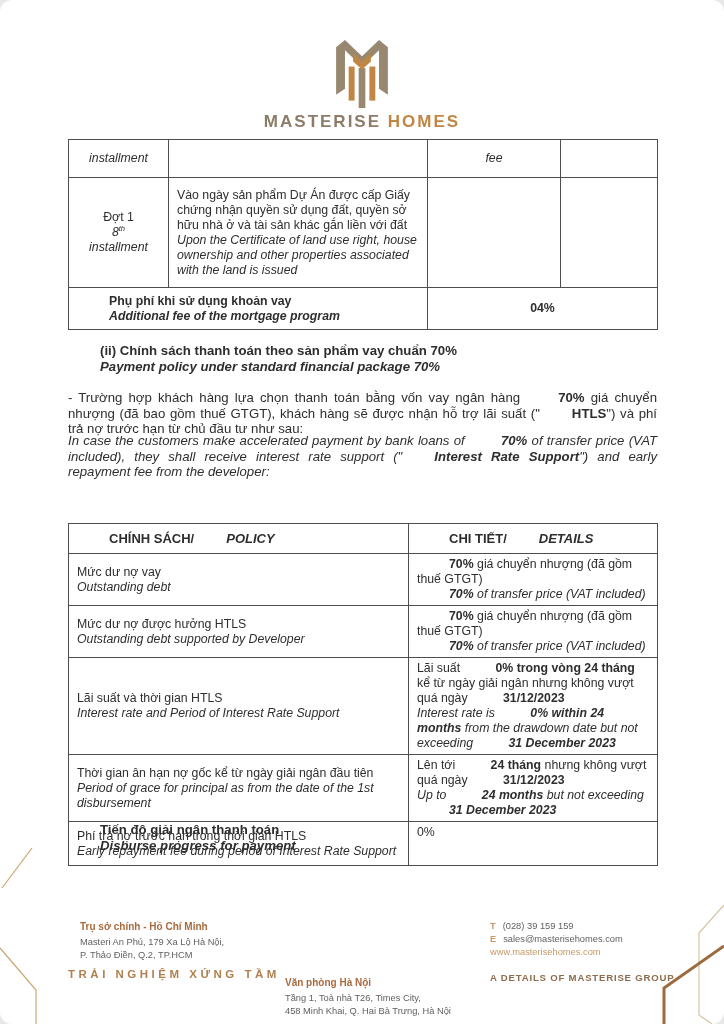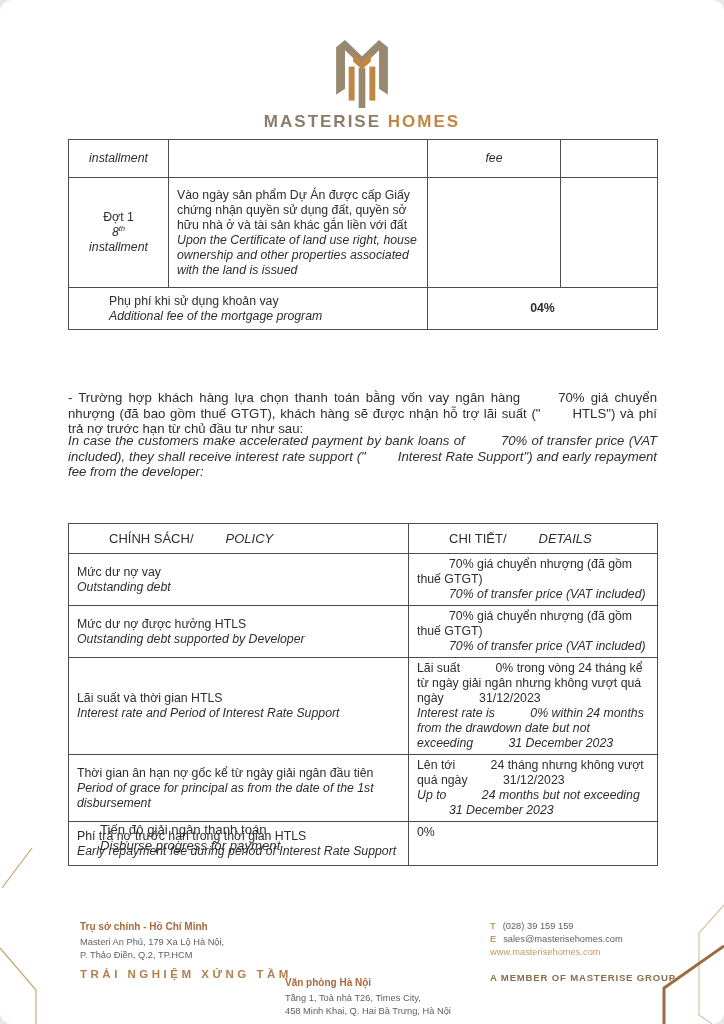--- a/index.html
+++ b/index.html
@@ -9,21 +9,21 @@
     --tan:#c59a66;
     --member:#8c6d4d;
     --ink:#2e2e2e;
     --gray:#5f5f5f;
     --line:#4d4d4d;
   }
   *{margin:0;padding:0;box-sizing:border-box;}
   html,body{background:#e8e8e8;}
   body{font-family:"Liberation Sans","DejaVu Sans",sans-serif;color:var(--ink);}
   .page{position:relative;width:724px;height:1024px;background:#ffffff;margin:0 auto;overflow:hidden;border-radius:12px;}
-  .b{font-weight:400;padding-left:32px;}
+  .b{font-weight:700;padding-left:32px;}
   .it{font-style:italic;}
   sup{font-size:0.62em;vertical-align:super;line-height:0;}
 
   
   .logo-wrap{position:absolute;top:34px;left:0;right:0;text-align:center;}
   .logo-mark{display:block;margin:0 auto 4px auto;}
   .logo-text{font-size:17px;font-weight:700;letter-spacing:2px;}
   .logo-text .t1{color:#8d7c68;}
   .logo-text .t2{color:var(--gold);}
 
@@ -51,21 +51,21 @@
 
   
   .f-col{position:absolute;font-size:9.3px;color:var(--gray);line-height:1.4;}
   .f-title{font-weight:700;color:var(--brown);font-size:10px;margin-bottom:2px;}
   #f-hcm{top:920px;left:80px;width:195px;}
   #f-hanoi{top:976px;left:285px;width:205px;}
   #f-contact{top:920px;left:490px;width:200px;}
   .c-row{display:flex;gap:7px;}
   .c-label{color:var(--tan);font-weight:700;}
   .c-site{color:var(--tan);}
-  #f-tagline{position:absolute;top:968px;left:80px;font-size:11.5px;font-weight:700;letter-spacing:3.5px;color:#b08050;}
+  #f-tagline{position:absolute;top:968px;left:68px;font-size:11.5px;font-weight:700;letter-spacing:3.5px;color:#b08050;}
   #f-member{position:absolute;top:972px;left:490px;font-size:9.6px;font-weight:700;letter-spacing:0.8px;color:var(--member);}
 
   .deco{position:absolute;pointer-events:none;}
 </style>
 </head>
 <body>
 
 <div class="page">
 
   <div class="logo-wrap">
@@ -118,20 +118,24 @@
     <tr style="height:42px;">
       <td colspan="2">
             <div class="ln"><span class="b">Phụ phí khi sử dụng khoản vay</span></div>
             <div class="ln it"><span class="b">Additional fee of the mortgage program</span></div>
           </td>
       <td colspan="2" class="fee-val">04%</td>
     </tr>
   </tbody>
     </table>
 
+  <div class="block heading" id="section-ii">
+      <div class="ln"><span class="b">(ii) Chính sách thanh toán theo sản phẩm vay chuẩn 70%</span></div>
+      <div class="ln it"><span class="b">Payment policy under standard financial package 70%</span></div>
+    </div>
   <div class="block para" id="para-vi">
       <div class="ln"><span>- Trường hợp khách hàng lựa chọn thanh toán bằng vốn vay ngân hàng </span><span class="b">70%</span><span> giá chuyển nhượng (đã bao gồm thuế GTGT), khách hàng sẽ được nhận hỗ trợ lãi suất ("</span><span class="b">HTLS</span><span>") và phí trả nợ trước hạn từ chủ đầu tư như sau:</span></div>
     </div>
   <div class="block para" id="para-en">
       <div class="ln it"><span>In case the customers make accelerated payment by bank loans of </span><span class="b">70%</span><span> of transfer price (VAT included), they shall receive interest rate support ("</span><span class="b">Interest Rate Support</span><span>") and early repayment fee from the developer:</span></div>
     </div>
 
   <table class="tbl" id="table2">
     <colgroup>
         <col style="width:340px">
@@ -221,21 +225,21 @@
       <span>(028) 39 159 159</span>
     </div>
     <div class="c-row">
       <span class="c-label">E</span>
       <span>sales@masterisehomes.com</span>
     </div>
     <div class="c-site">www.masterisehomes.com</div>
   </div>
 
   <div id="f-tagline">TRẢI NGHIỆM XỨNG TẦM</div>
-  <div id="f-member">A MEMBER OF MASTERISE GROUP</div>
+  <div id="f-member">A DETAILS OF MASTERISE GROUP</div>
 
   <svg class="deco" style="left:0;top:840px;" width="70" height="184" viewBox="0 0 70 184" xmlns="http://www.w3.org/2000/svg">
     <polyline points="32,8 2,48" fill="none" stroke="#c9a76f" stroke-width="1.2"></polyline>
     <polyline points="0,108 36,150 36,184" fill="none" stroke="#c9a76f" stroke-width="1.2"></polyline>
   </svg>
   <svg class="deco" style="left:654px;top:890px;" width="70" height="134" viewBox="0 0 70 134" xmlns="http://www.w3.org/2000/svg">
     <polyline points="70,15 45,43 45,125 58,134" fill="none" stroke="#d9c4a4" stroke-width="1.2"></polyline>
     <polyline points="70,56 10,98 10,134" fill="none" stroke="#9c6b3f" stroke-width="3"></polyline>
   </svg>
 

